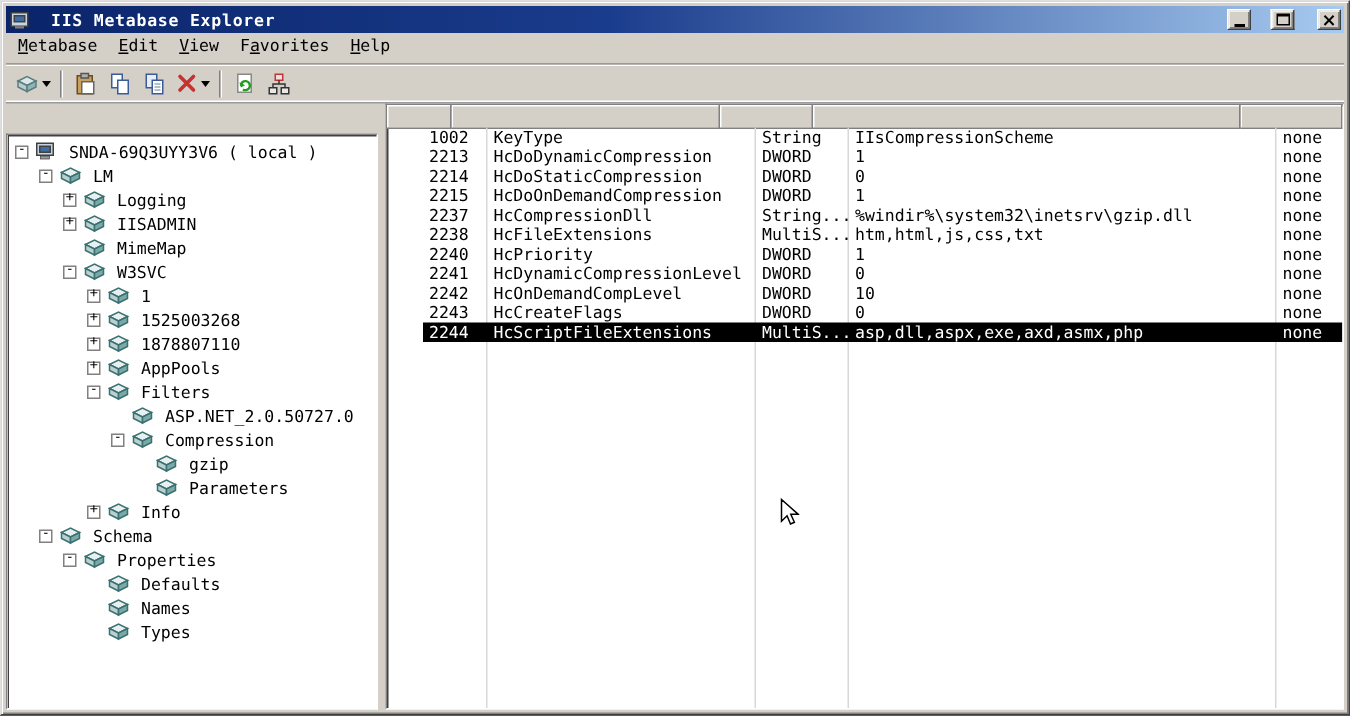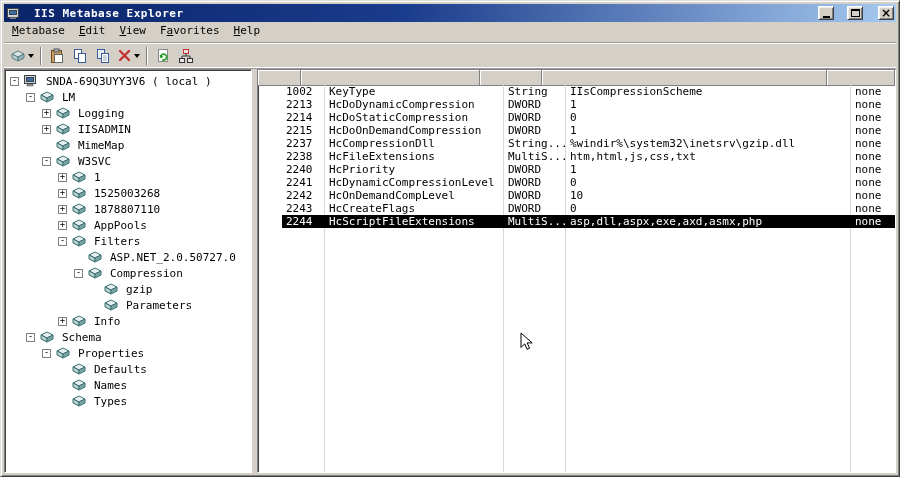--- a/index.html
+++ b/index.html
@@ -60,21 +60,21 @@
   }
   .tb-sep { width: 2px; height: 18px; border-left: 1px solid #808080; border-right: 1px solid #ffffff; margin: 0 3px; }
 
   
   .content { display: flex; height: 404px; }
 
   .tree-panel {
     width: 248px; flex: none; background: #fff;
     border: 1px solid; border-color: #808080 #ffffff #ffffff #808080;
     box-shadow: inset 1px 1px 0 #404040;
-    overflow: hidden; padding-top: 3px;
+    overflow: hidden; padding-top: 3px; margin-top: 20px;
   }
   .splitter { width: 5px; flex: none; }
 
   .tree-row {
     height: 16px; display: flex; align-items: center; white-space: nowrap;
     padding-left: calc(5px + var(--depth, 0) * 16px);
   }
   .expander {
     width: 9px; height: 9px; flex: none; margin-right: 3px;
     border: 1px solid #808080; background: #fff;

